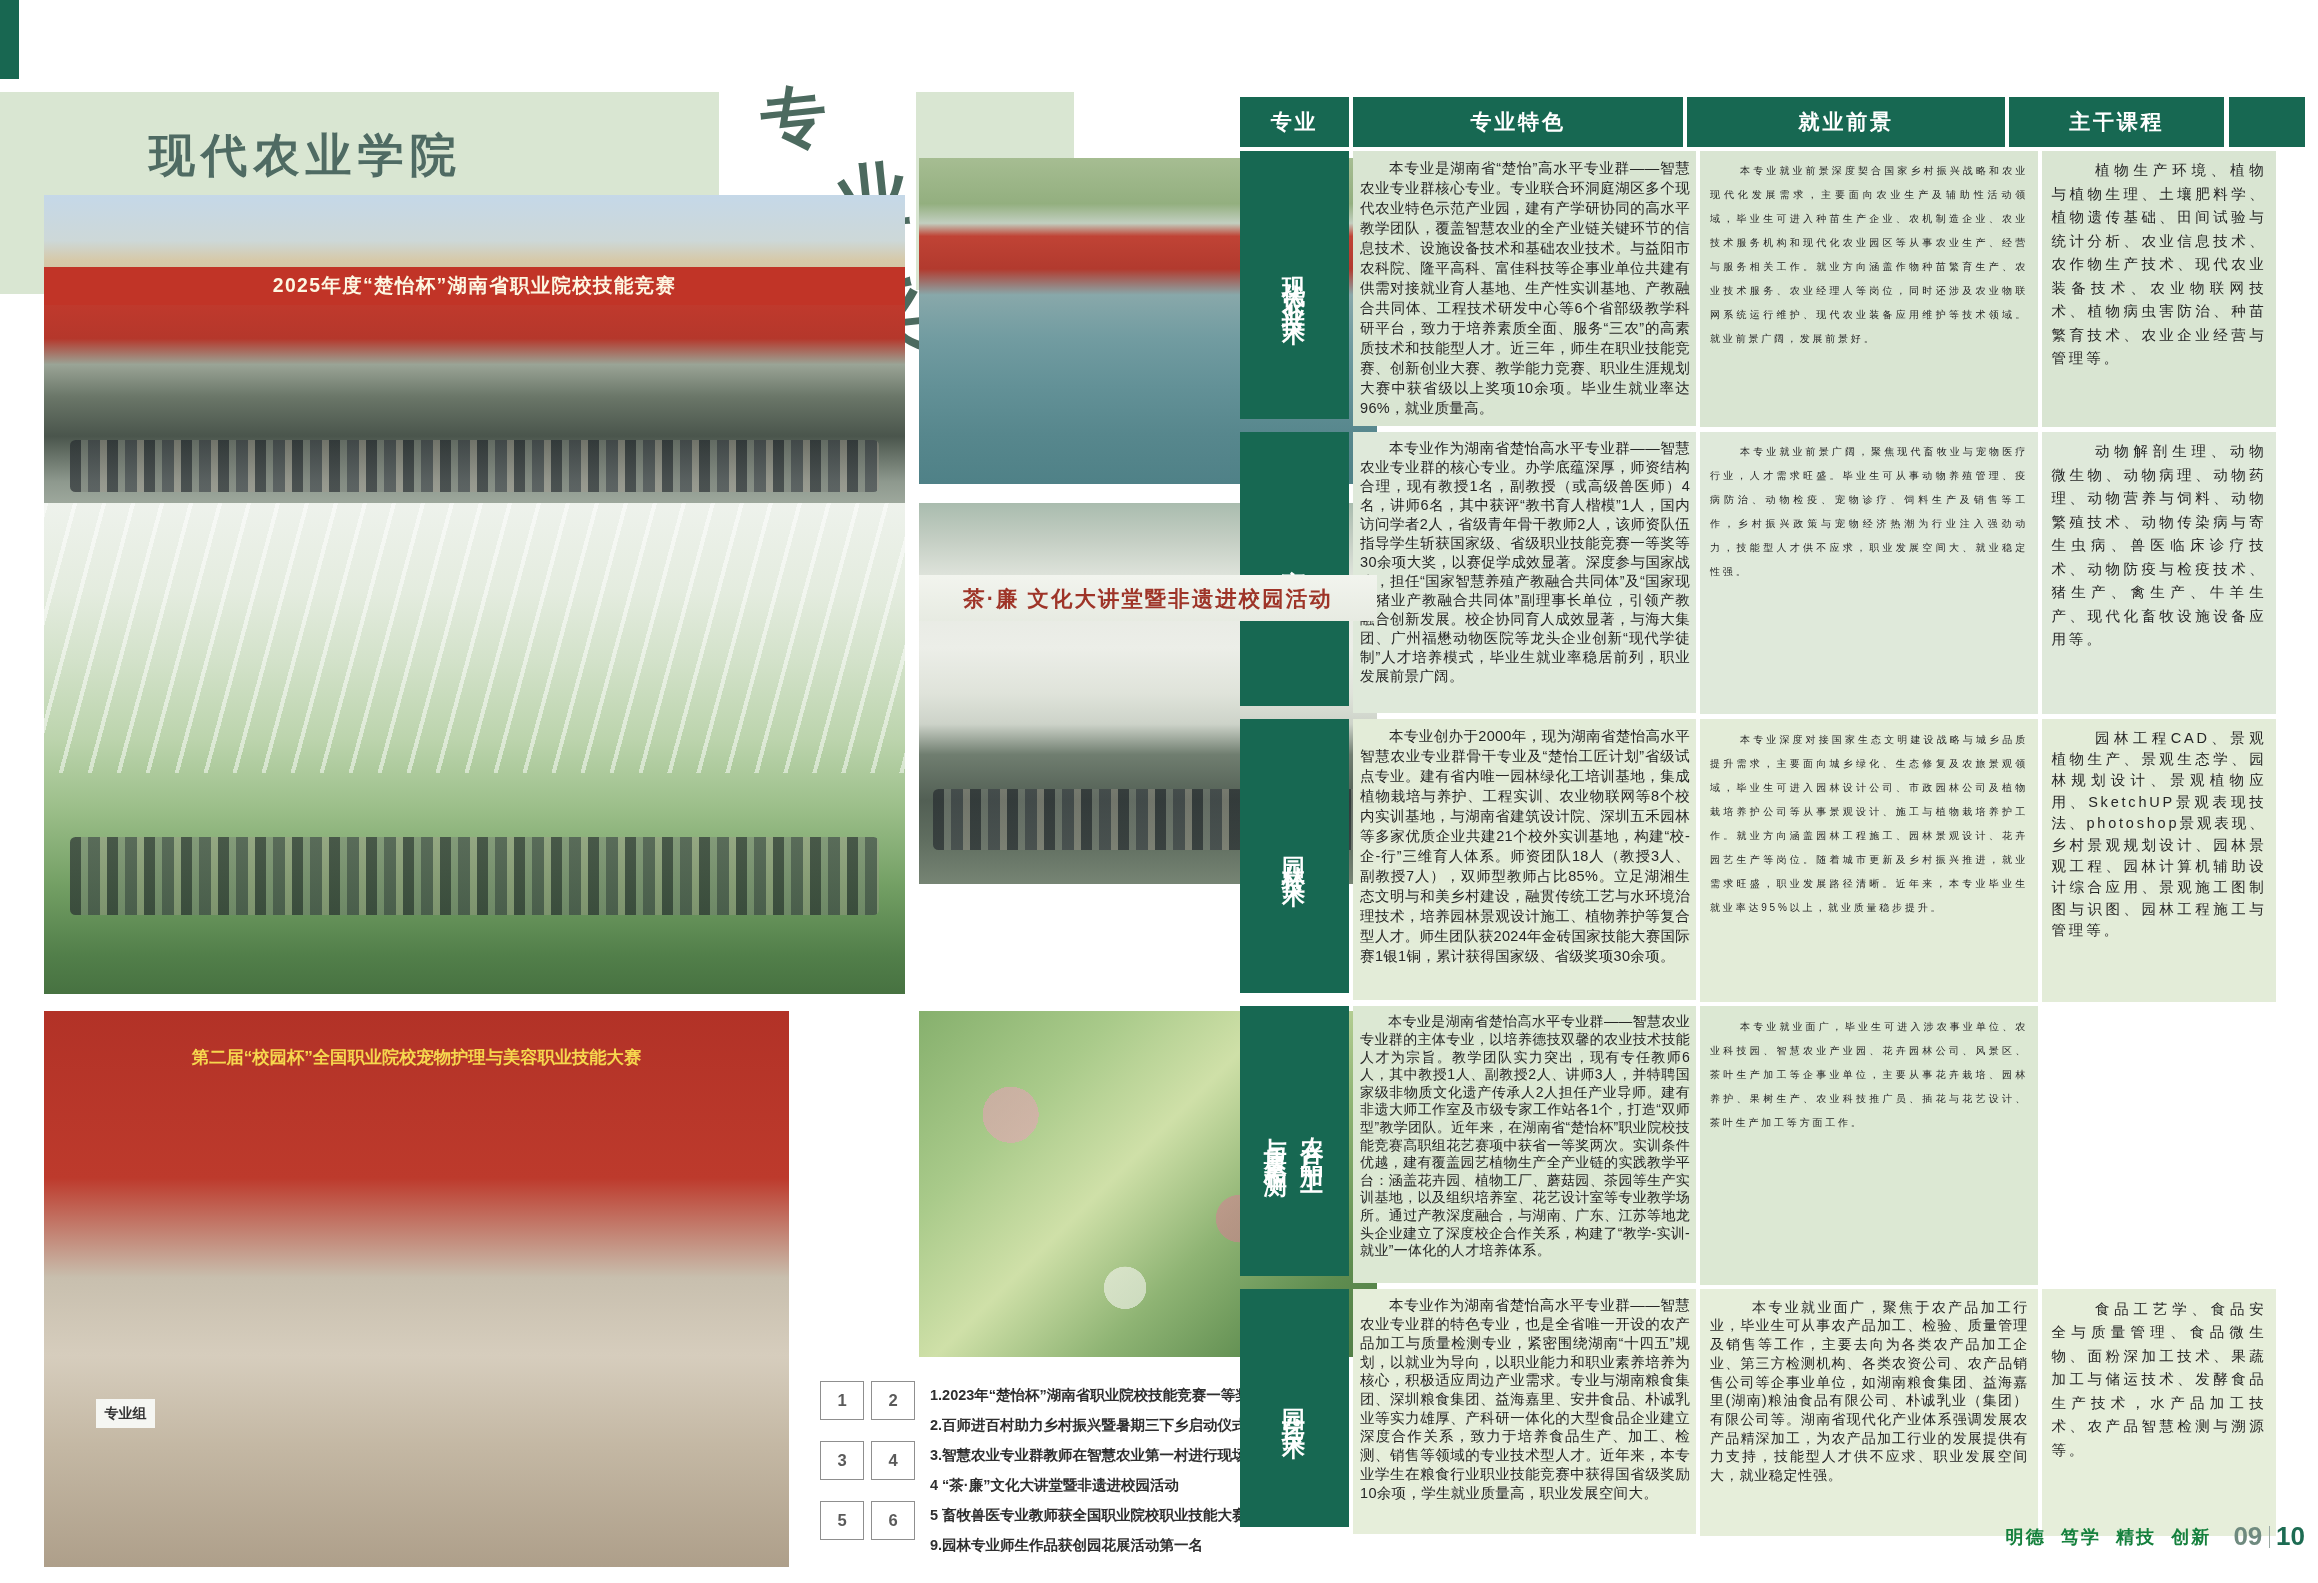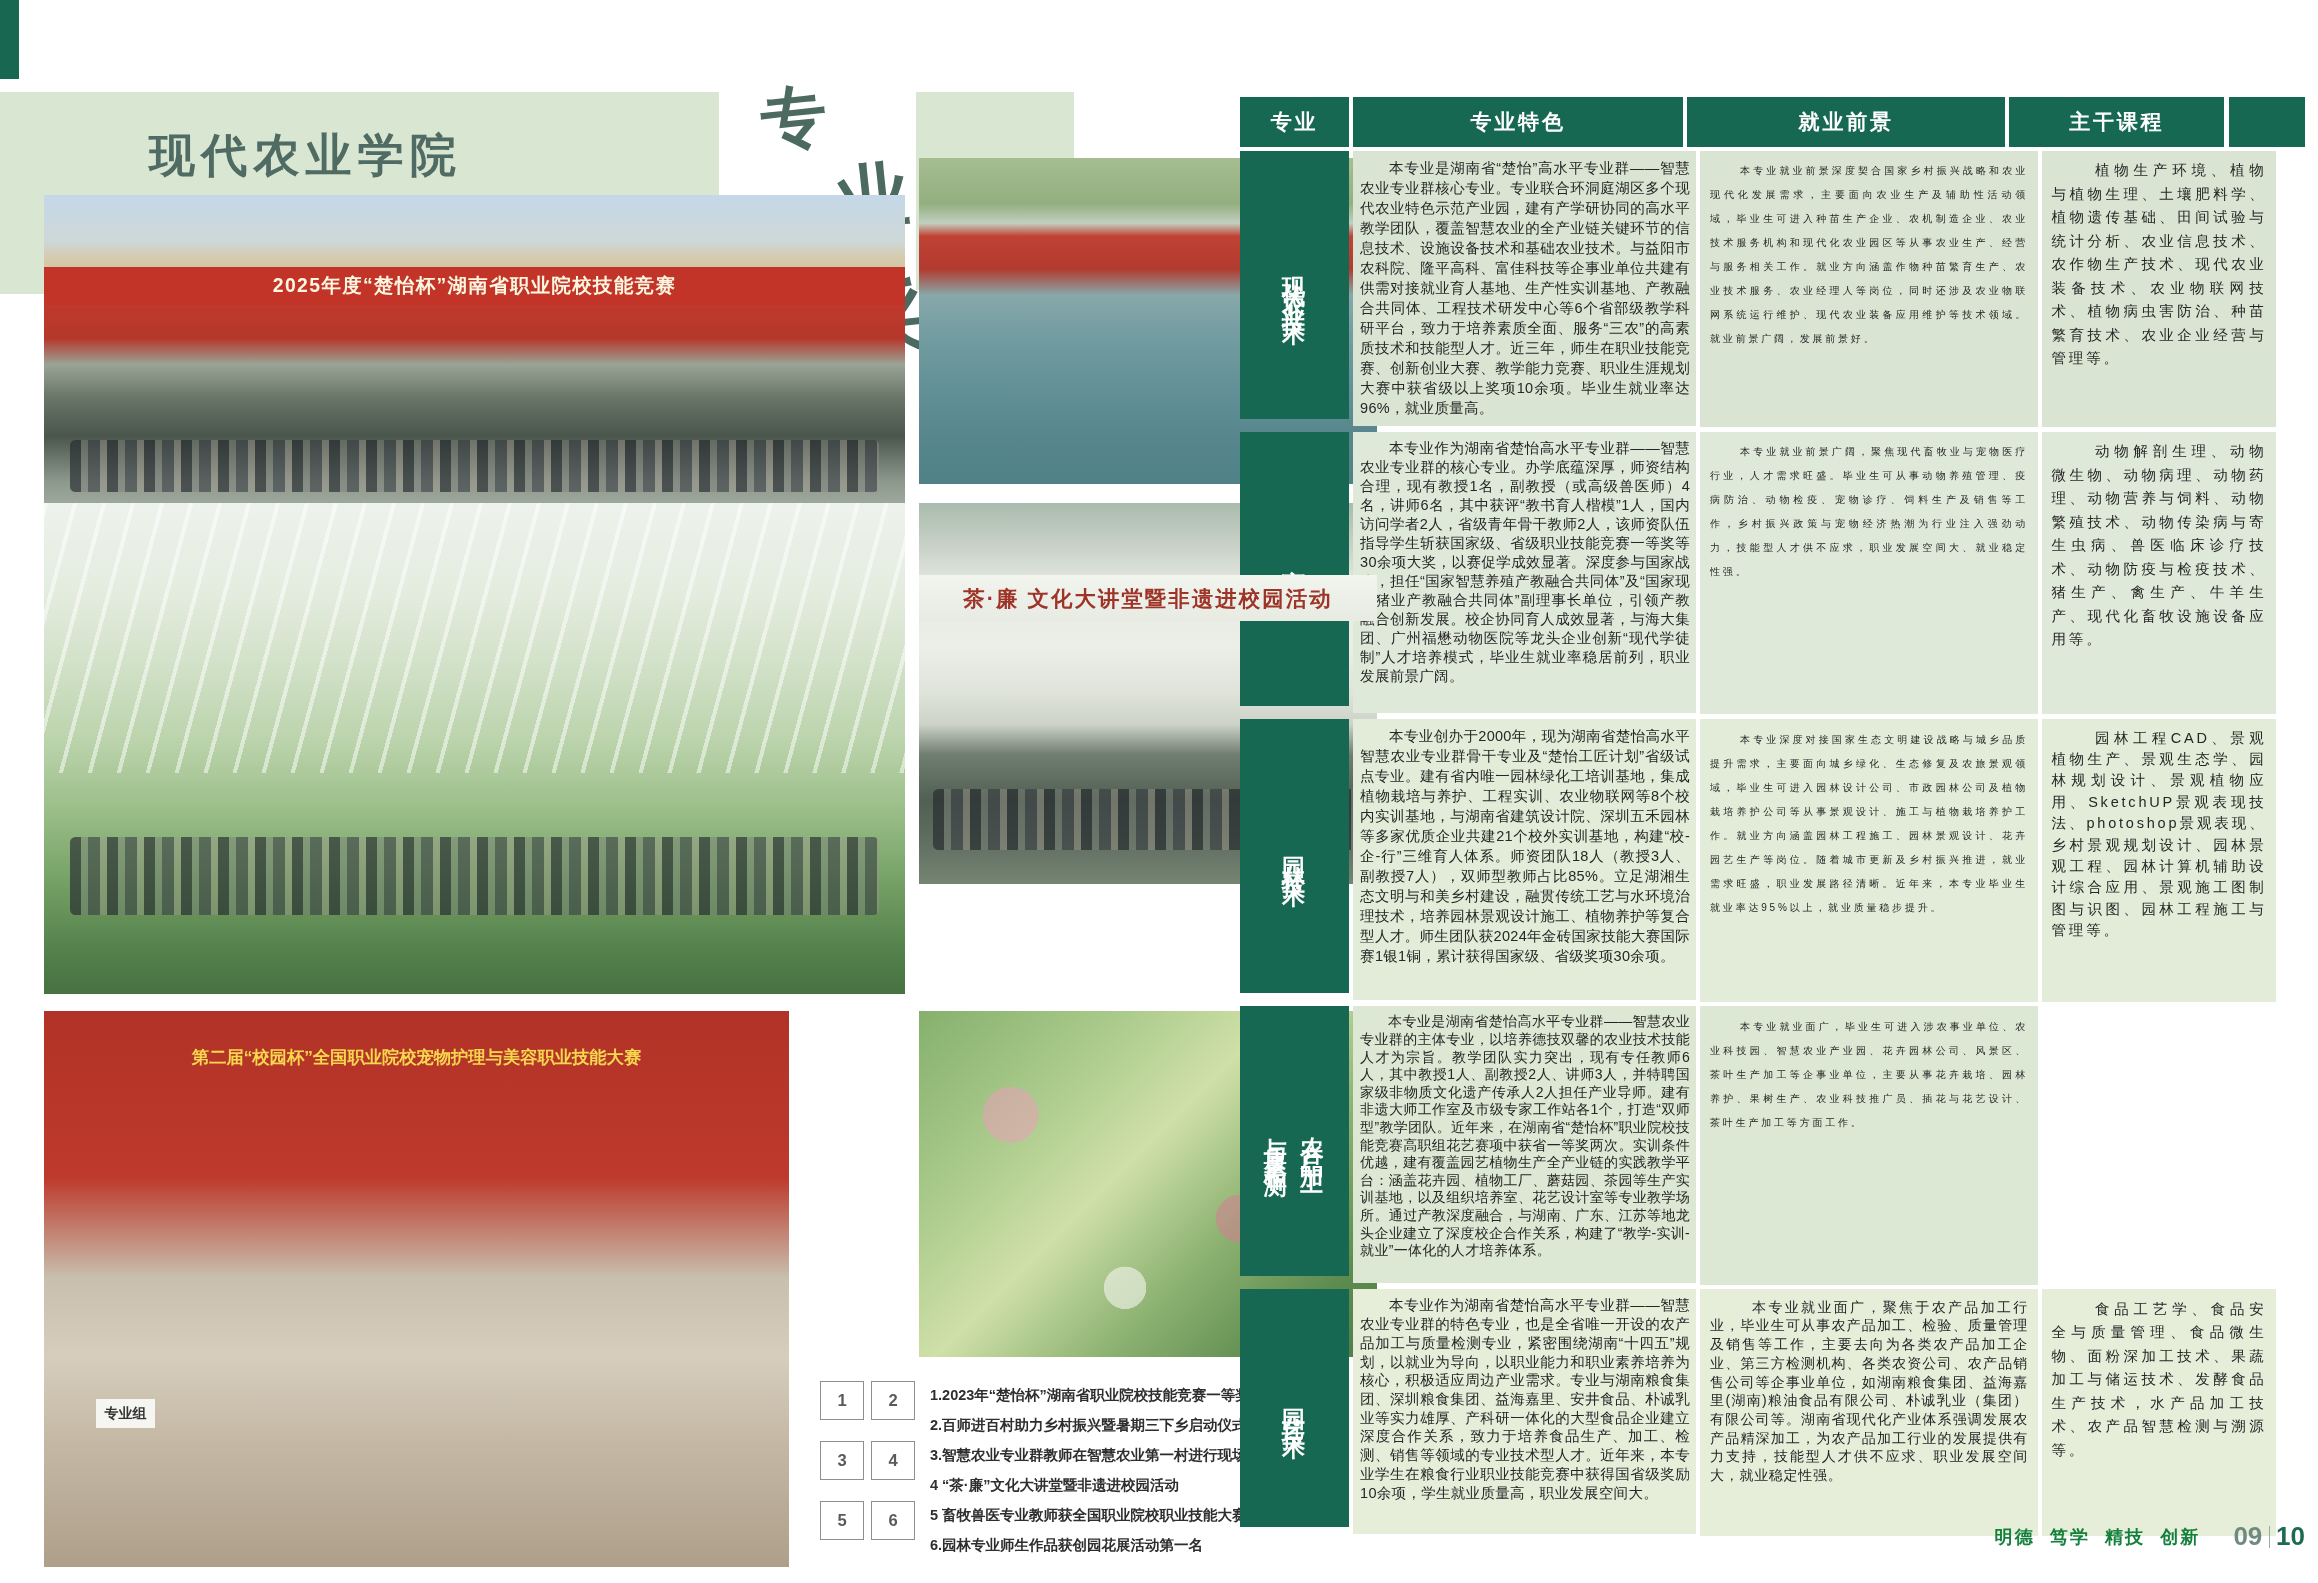--- a/index.html
+++ b/index.html
@@ -81,21 +81,21 @@
   .courses{font-size:14.5px;line-height:23.5px;letter-spacing:2.8px;padding:8.3px 9.7px 0 9.7px;text-indent:3em;}
   .r2 .feature{line-height:19px;}
   .r4 .feature{line-height:17.6px;font-size:14px;}
   .r5 .feature{line-height:18.7px;}
   .r3 .courses{line-height:21.4px;}
   .r5 .jobs{line-height:18.7px;letter-spacing:0.7px;font-size:14px;}
 
   
   .page-footer{position:absolute;left:1963px;top:1521px;width:342px;display:flex;align-items:center;justify-content:flex-end;}
   .motto{font-size:18px;font-weight:bold;color:#15803d;letter-spacing:2.1px;margin-right:15px;font-family:Liberation Serif, serif;}
-  .pn-left{font-size:26px;font-weight:bold;color:#6f8a7f;margin-left:18px;}
+  .pn-left{font-size:26px;font-weight:bold;color:#6f8a7f;margin-left:7px;}
   .pn-div{width:1.4px;height:22px;background:#9aa8a2;margin:0 6.2px;}
   .pn-right{font-size:26px;font-weight:bold;color:#1c6b52;}
 </style>
 </head>
 <body>
 
 <div id="page">
 
   <div class="corner-mark"></div>
 
@@ -135,21 +135,21 @@
       <div class="box">4</div>
       <div class="box">5</div>
       <div class="box">6</div>
     </div>
   <div class="captions">
       <div>1.2023年“楚怡杯”湖南省职业院校技能竞赛一等奖</div>
       <div>2.百师进百村助力乡村振兴暨暑期三下乡启动仪式</div>
       <div>3.智慧农业专业群教师在智慧农业第一村进行现场教学</div>
       <div>4 “茶·廉”文化大讲堂暨非遗进校园活动</div>
       <div>5 畜牧兽医专业教师获全国职业院校职业技能大赛一等奖</div>
-      <div>6.园林专业师生作品获创园花展活动第一名</div>
+      <div>9.园林专业师生作品获创园花展活动第一名</div>
     </div>
 
   <div class="majors-table">
     <div class="thead">
         <div class="hcell w0">专业</div>
         <div class="hcell w1">专业特色</div>
         <div class="hcell w2">就业前景</div>
         <div class="hcell w3">主干课程</div>
       </div>
     <div>

